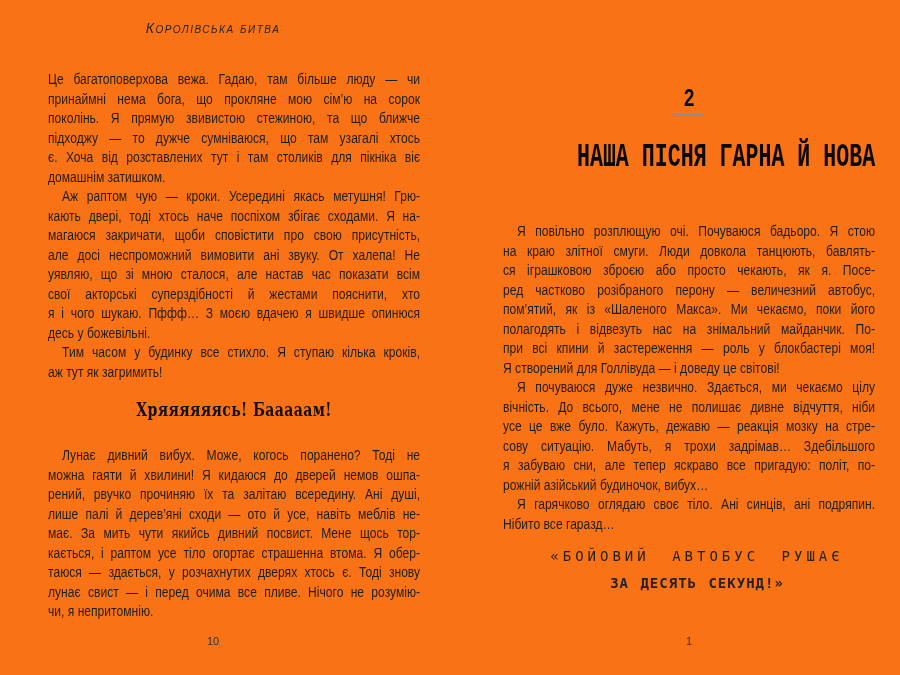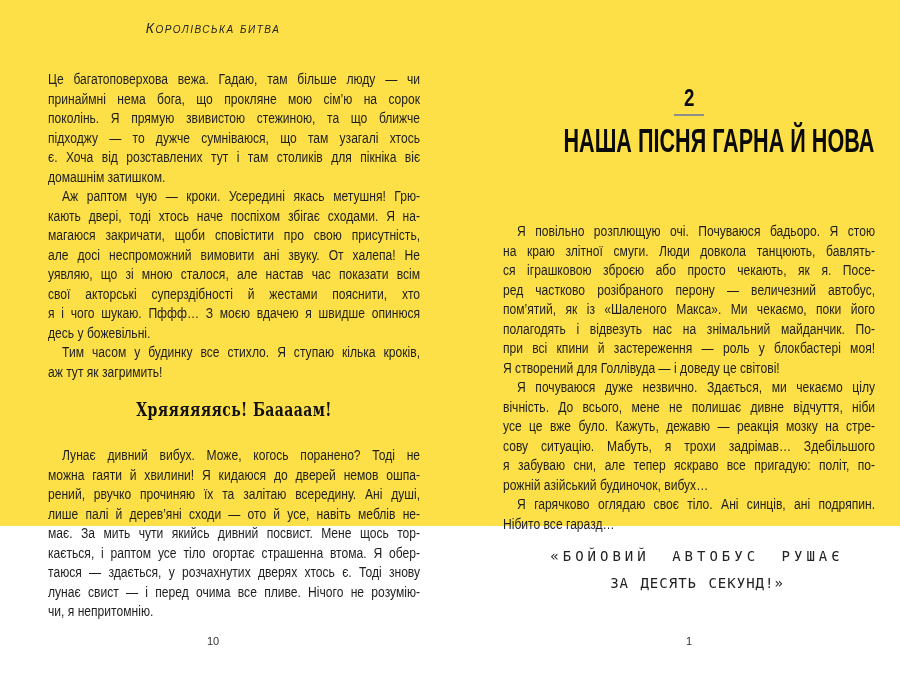--- a/index.html
+++ b/index.html
@@ -1,21 +1,21 @@
 <!DOCTYPE html>
 <html><head>
 <meta charset="utf-8">
 <style>
   html,body{margin:0;padding:0;}
   body{
     width:900px;height:675px;overflow:hidden;background:#ffffff;
     font-family:"Liberation Sans","DejaVu Sans",sans-serif;color:#1e1e1e;
     -webkit-font-smoothing:antialiased;
   }
-  .book{position:relative;width:900px;height:526px;background:#fde047;}
+  .book{position:relative;width:900px;height:675px;background:#f97316;}
   .page{position:absolute;top:0;height:675px;}
   .page-left{left:48px;width:372px;}
   .page-right{left:503px;width:372px;}
 
   .running-header{
     position:absolute;top:20px;left:0;width:330px;text-align:center;
     font-style:italic;font-variant:small-caps;letter-spacing:1.5px;
     font-size:14px;color:#242424;
   }
 
@@ -38,35 +38,36 @@
     margin-top:17px;margin-bottom:23px;
   }
 
   .chapter-head{position:absolute;top:88px;left:0;width:372px;text-align:center;}
   .chapter-number{
     font-weight:bold;font-size:22px;line-height:22px;color:#0c0c0c;
     display:inline-block;transform:scale(.85,1.05);
   }
   .chapter-rule{width:30px;height:2px;background:#8d8d8d;margin:4px auto 0 auto;}
   .chapter-title{
-    position:absolute;top:122px;left:0;width:372px;text-align:center;margin:0;
+    position:absolute;top:122px;left:0;width:372px;text-align:center;margin:16px;
     white-space:nowrap;
+    font-family:Liberation Mono, monospace;
   }
   .chapter-title span{
     display:inline-block;font-weight:bold;font-size:30px;line-height:32px;
     color:#0a0a0a;transform:scale(.72,1.08);transform-origin:50% 50%;
   }
 
   .announcement{
     position:absolute;top:543px;left:8px;width:372px;text-align:center;
     font-family:"DejaVu Sans Mono","Liberation Mono",monospace;
     font-size:14px;line-height:27px;color:#222;
   }
   .ann-line-1{letter-spacing:4px;word-spacing:10px;}
-  .ann-line-2{letter-spacing:1px;word-spacing:2px;}
+  .ann-line-2{letter-spacing:1px;word-spacing:2px;font-weight:bold;}
 
   .page-number{
     position:absolute;top:635px;font-size:11px;color:#333;text-align:center;
   }
   .page-number-left{left:0;width:330px;}
   .page-number-right{left:0;width:372px;}
 </style>
 </head>
 <body>
 

